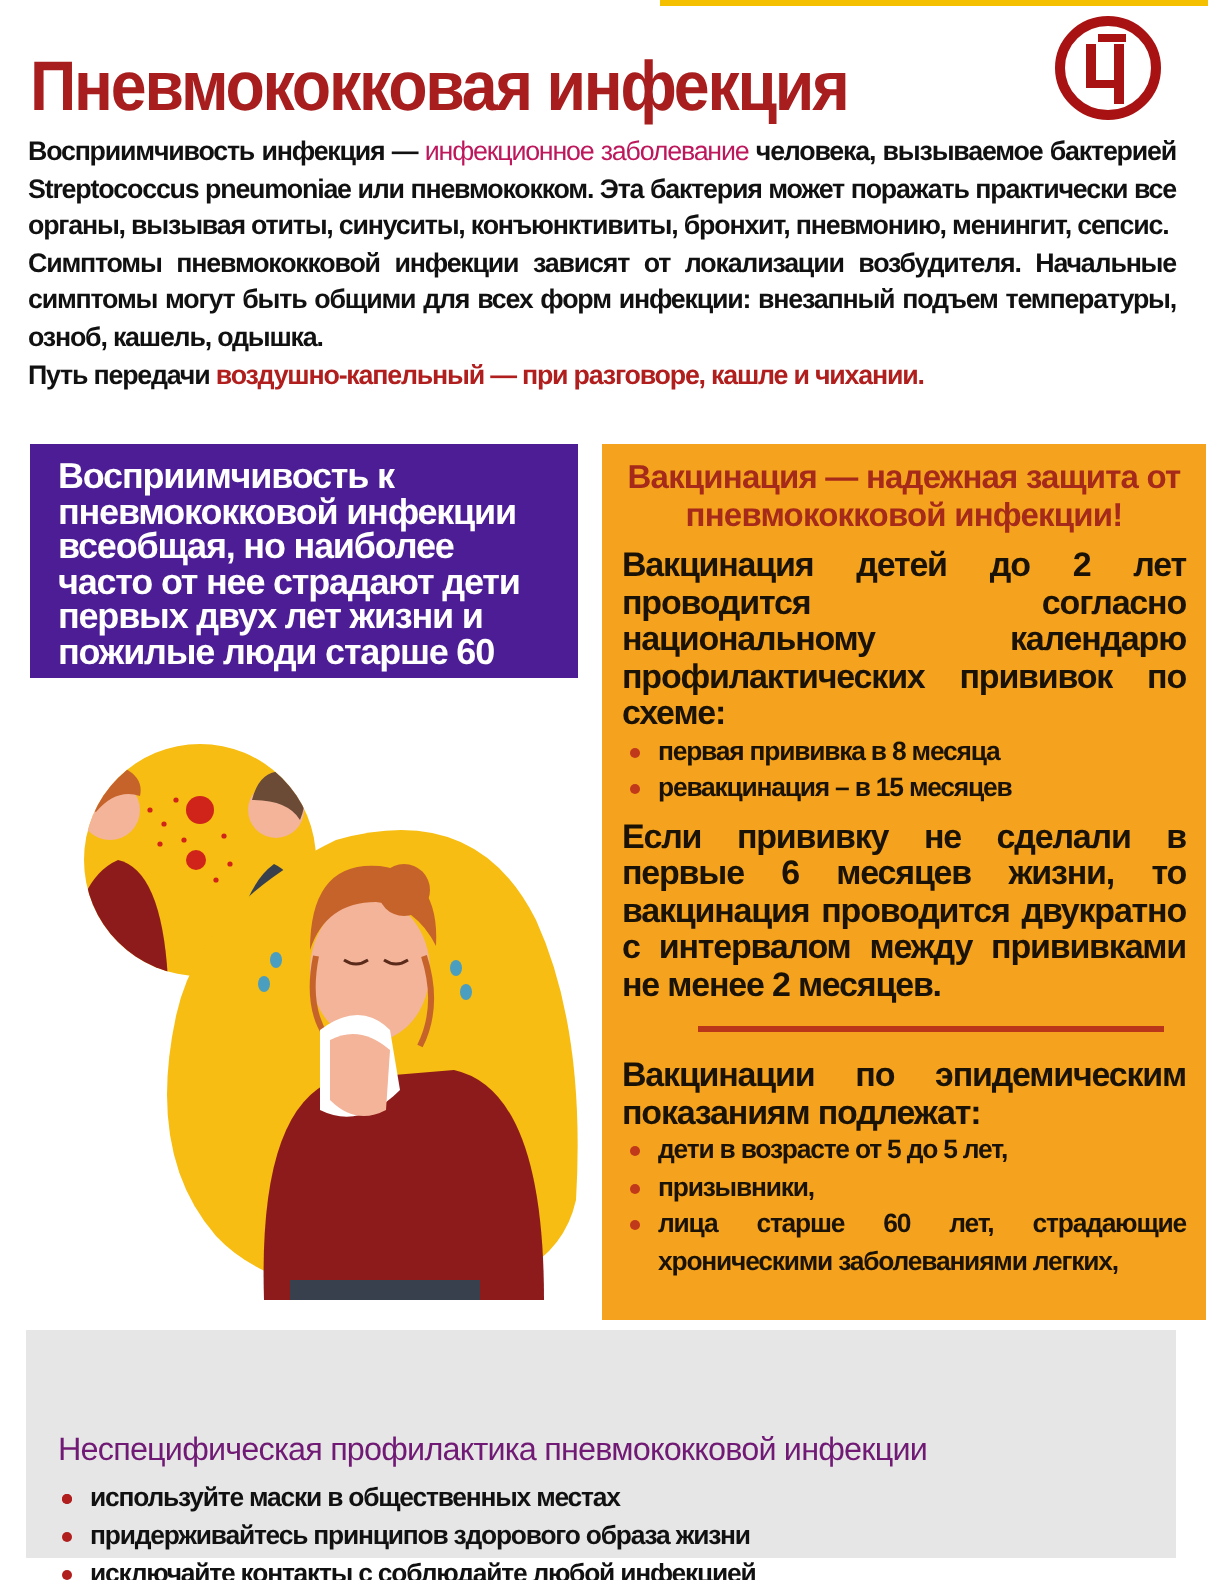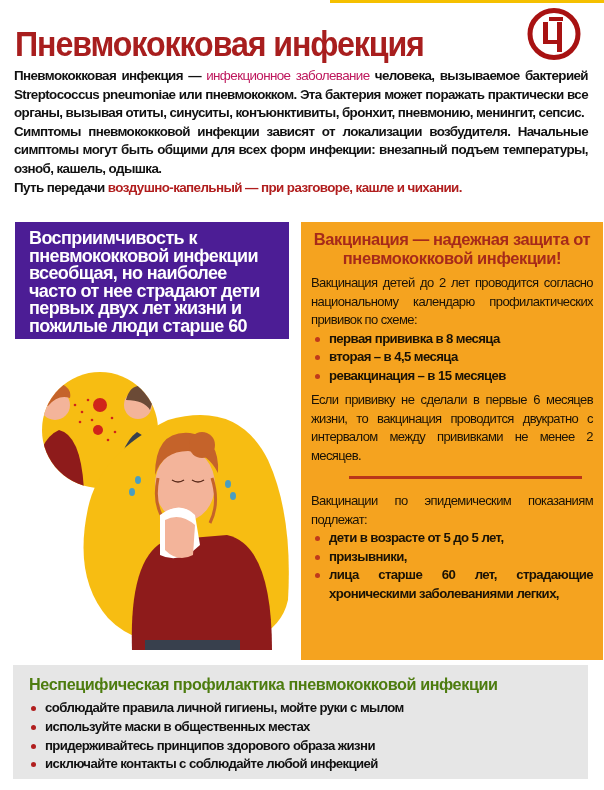--- a/index.html
+++ b/index.html
@@ -17,49 +17,49 @@
   .intro p { margin: 0; }
   .intro .accent-dark { color: #be185d; font-weight: normal; }
   .intro .accent-red { color: #b11e1e; margin-top: 30px; }
 
   .red-box { position: absolute; left: 15px; top: 222px; width: 274px; height: 117px; background: #4c1d95; color: #fff; padding: 8px 14px 0 14px; font-size: 18px; line-height: 17.5px; }
 
   .illustration { position: absolute; left: 20px; top: 350px; width: 270px; height: 300px; }
 
   .orange-box { position: absolute; left: 301px; top: 222px; width: 302px; height: 438px; background: #f5a31f; padding: 8px 10px 0 10px; }
   .orange-title { text-align: center; color: #a62a1a; font-size: 16.5px; line-height: 19px; font-weight: bold; letter-spacing: -0.4px; }
-  .orange-text { font-size: 13px; line-height: 18.5px; text-align: justify; color: #1a1205; font-weight: normal; margin-top: 6px; }
+  .orange-text { font-size: 17px; line-height: 18.5px; text-align: justify; color: #1a1205; font-weight: bold; margin-top: 6px; }
   .bullets { list-style: none; }
   .bullets li { position: relative; padding-left: 18px; font-size: 13.2px; line-height: 18.5px; text-align: justify; font-weight: bold; color: #1a1205; }
   .bullets li .dot { position: absolute; left: 4px; top: 7px; width: 5px; height: 5px; border-radius: 50%; background: #c0391b; }
   .divider { height: 3px; background: #b9361a; width: 233px; margin: 11px 0 0 38px; }
 
   .gray-box { position: absolute; left: 13px; top: 665px; width: 575px; height: 114px; background: #e6e6e6; padding: 9px 14px 0 16px; }
-  .gray-title { color: #4d7c0f; font-size: 16.2px; font-weight: bold; letter-spacing: -0.4px; line-height: 20px; }
+  .gray-title { color: #701a75; font-size: 16.2px; font-weight: normal; letter-spacing: -0.4px; line-height: 20px; margin-top: 41px; }
   .gray-list { list-style: none; margin-top: 5px; }
   .gray-list li { position: relative; padding-left: 16px; font-size: 13.2px; line-height: 18.8px; font-weight: bold; color: #111; }
   .gray-list li .dot { position: absolute; left: 2px; top: 7px; width: 5px; height: 5px; border-radius: 50%; background: #b11e1e; }
 
   .watermark { position: absolute; left: 300px; top: 779px; width: 288px; height: 11px; color: #d8d8d8; font-size: 13px; overflow: hidden; letter-spacing: 1px; }
 </style>
 </head>
 <body>
 
 <div class="top-line"></div>
 
 <h1 class="title">Пневмококковая инфекция</h1>
 
 <svg class="logo" viewBox="0 0 54 52">
   <ellipse cx="27" cy="26" rx="24" ry="23.5" fill="none" stroke="#a81212" stroke-width="5"></ellipse>
   <path d="M16 14 v22 h14 v8 h5 v-30 h-5 v18 h-9 v-18 z" fill="#a81212"></path>
   <path d="M22 9 h14 v4 h-14 z" fill="#a81212"></path>
 </svg>
 
 <div class="intro cond">
-  <p><span>Пневмококковая инфекция — </span><span class="accent-dark">инфекционное заболевание</span><span> человека, вызываемое бактерией Streptococcus pneumoniae или пневмококком. Эта бактерия может поражать практически все органы, вызывая отиты, синуситы, конъюнктивиты, бронхит, пневмонию, менингит, сепсис.</span></p>
+  <p><span>Восприимчивость инфекция — </span><span class="accent-dark">инфекционное заболевание</span><span> человека, вызываемое бактерией Streptococcus pneumoniae или пневмококком. Эта бактерия может поражать практически все органы, вызывая отиты, синуситы, конъюнктивиты, бронхит, пневмонию, менингит, сепсис.</span></p>
   <p>Симптомы пневмококковой инфекции зависят от локализации возбудителя. Начальные симптомы могут быть общими для всех форм инфекции: внезапный подъем температуры, озноб, кашель, одышка.</p>
   <p><span>Путь передачи </span><span class="accent-red">воздушно-капельный — при разговоре, кашле и чихании.</span></p>
 </div>
 
 <div class="red-box cond">
   <p>Восприимчивость к пневмококковой инфекции всеобщая, но наиболее часто от нее страдают дети первых двух лет жизни и пожилые люди старше 60 лет, страдающие хроническими заболеваниями легких</p>
 </div>
 
 <svg class="illustration" viewBox="0 0 270 300">
 
@@ -108,36 +108,35 @@
     <ellipse cx="208" cy="134" rx="3" ry="4"></ellipse>
       <ellipse cx="213" cy="146" rx="3" ry="4"></ellipse>
   </g>
 </svg>
 
 <div class="orange-box cond">
   <h2 class="orange-title">Вакцинация — надежная защита от пневмококковой инфекции!</h2>
   <p class="orange-text">Вакцинация детей до 2 лет проводится согласно национальному календарю профилактических прививок по схеме:</p>
   <ul class="bullets">
     <li><span class="dot"></span><span>первая прививка в 8 месяца</span></li>
-    <li><span class="dot"></span><span>вторая – в 4,5 месяца</span></li>
     <li><span class="dot"></span><span>ревакцинация – в 15 месяцев</span></li>
   </ul>
   <p class="orange-text" style="margin-top:6px">Если прививку не сделали в первые 6 месяцев жизни, то вакцинация проводится двукратно с интервалом между прививками не менее 2 месяцев.</p>
   <div class="divider"></div>
   <p class="orange-text" style="margin-top:13px">Вакцинации по эпидемическим показаниям подлежат:</p>
   <ul class="bullets">
     <li><span class="dot"></span><span>дети в возрасте от 5 до 5 лет,</span></li>
     <li><span class="dot"></span><span>призывники,</span></li>
     <li><span class="dot"></span><span>лица старше 60 лет, страдающие хроническими заболеваниями легких,</span></li>
   </ul>
 </div>
 
 <div class="gray-box cond">
   <h2 class="gray-title">Неспецифическая профилактика пневмококковой инфекции</h2>
   <ul class="gray-list">
-    <li><span class="dot"></span><span>соблюдайте правила личной гигиены, мойте руки с мылом</span></li>
+    <li><span class="dot"></span></li>
     <li><span class="dot"></span><span>используйте маски в общественных местах</span></li>
     <li><span class="dot"></span><span>придерживайтесь принципов здорового образа жизни</span></li>
     <li><span class="dot"></span><span>исключайте контакты с соблюдайте любой инфекцией</span></li>
   </ul>
 </div>
 
 <div class="watermark"></div>
 
 </body></html>

